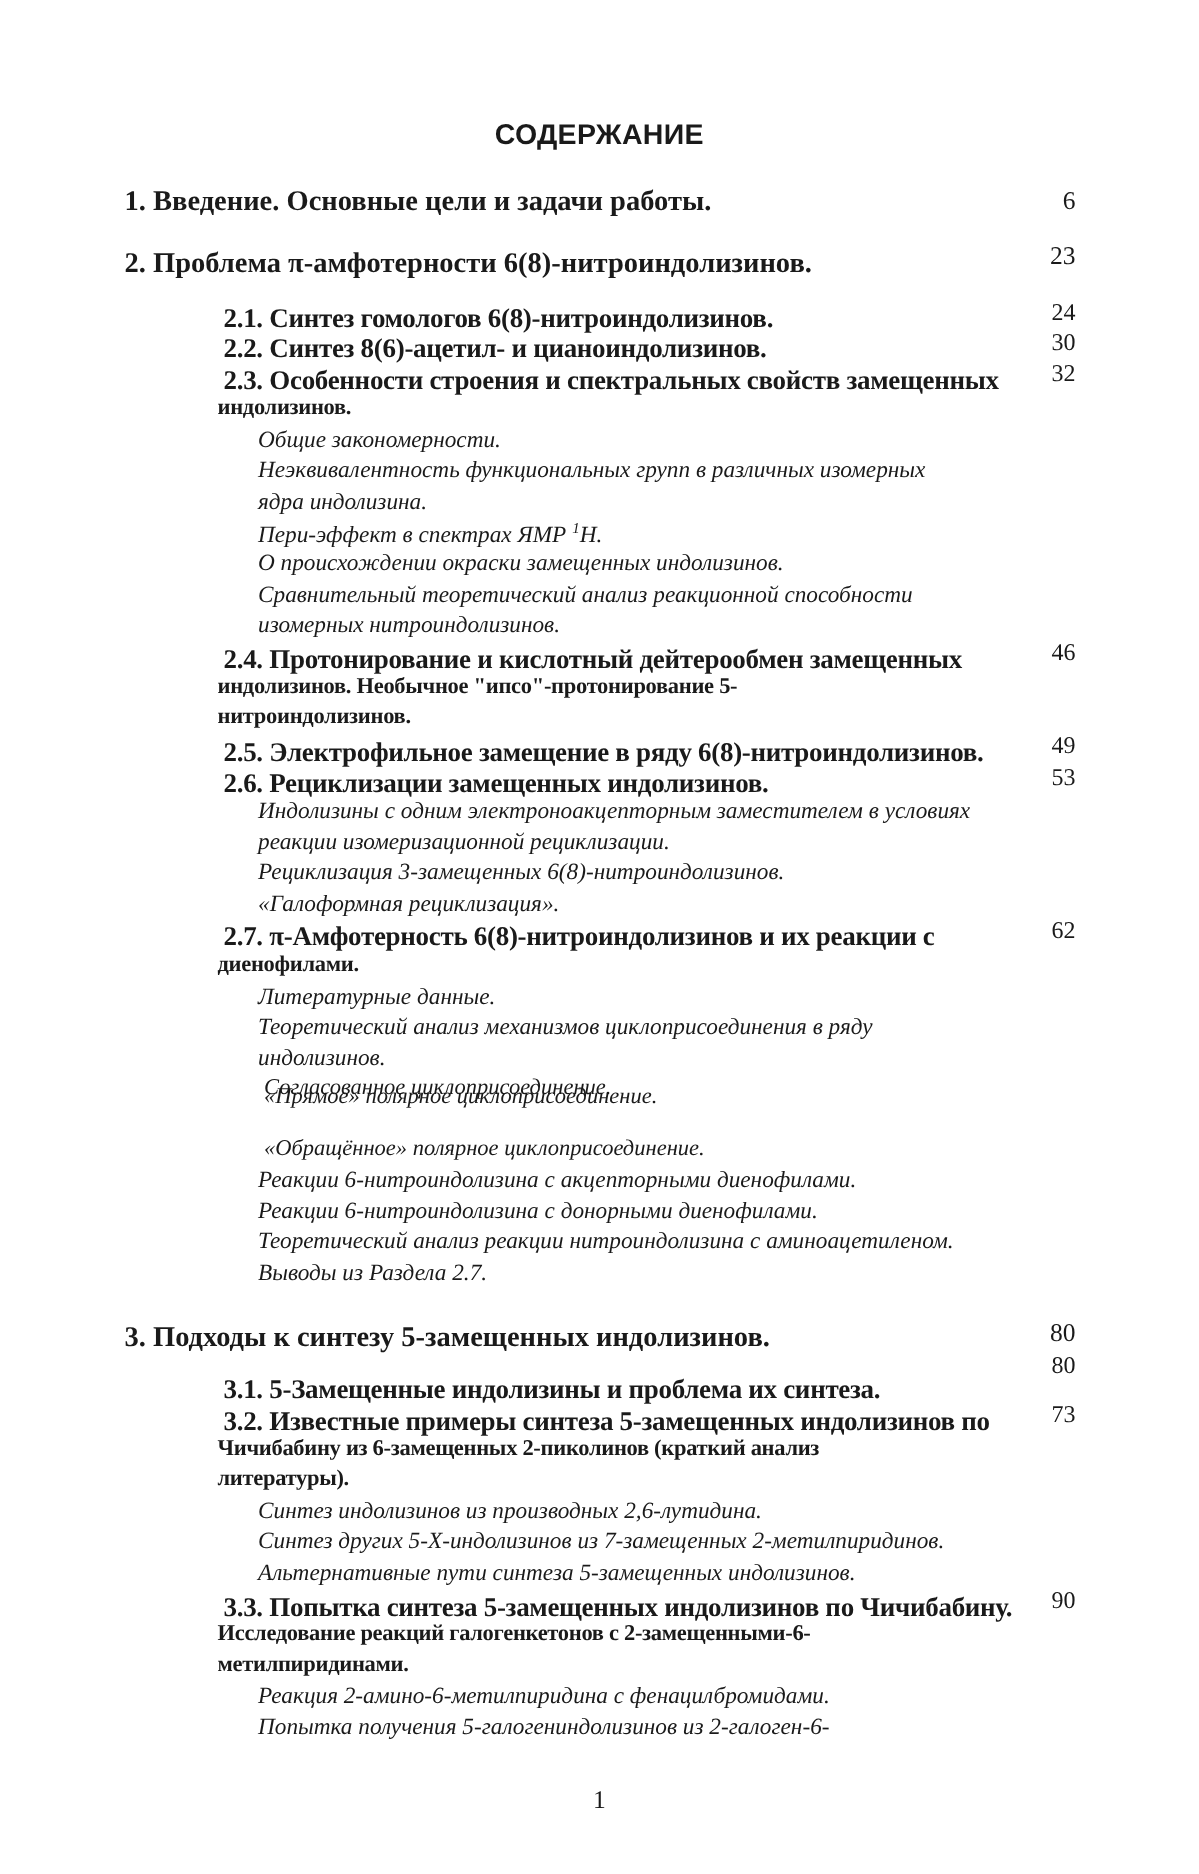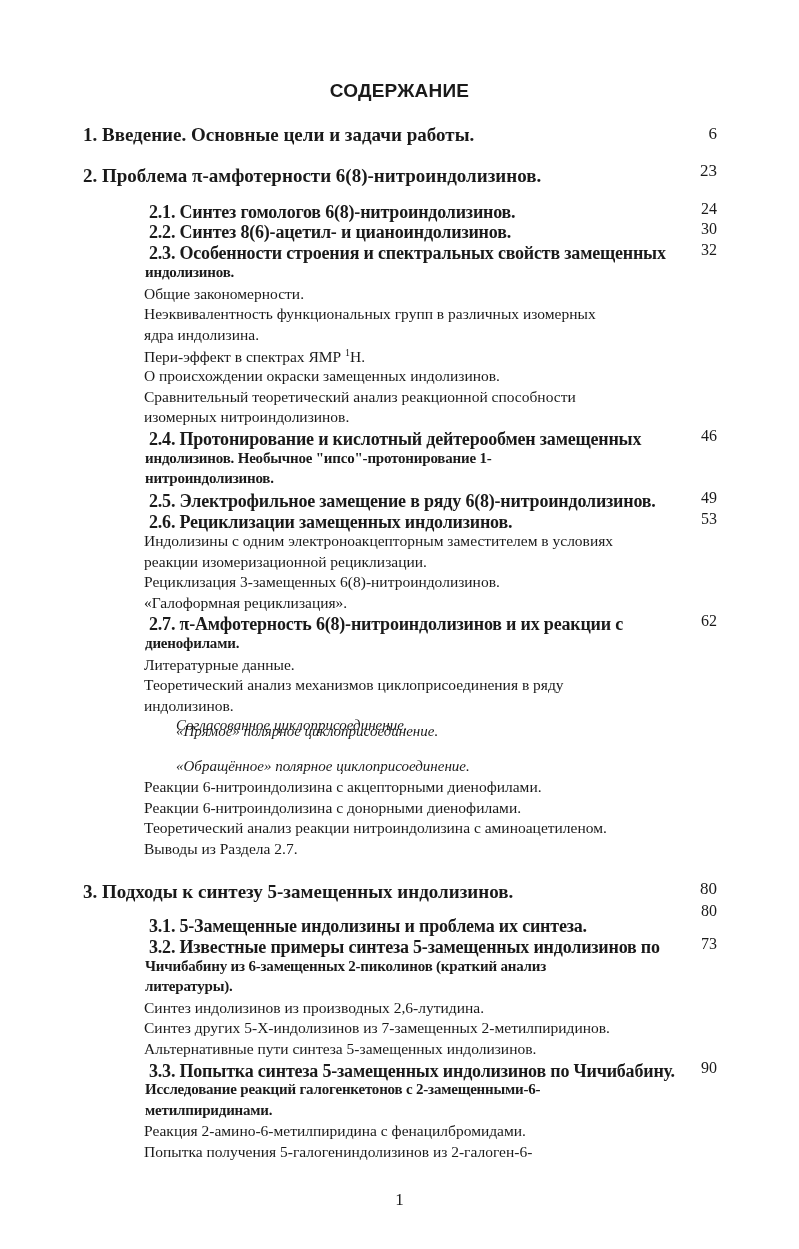--- a/index.html
+++ b/index.html
@@ -4,21 +4,21 @@
 <style>
   html, body { margin: 0; padding: 0; background: #ffffff; }
   body { width: 799px; height: 1249px; position: relative; overflow: hidden;
          font-family: "Liberation Serif", serif; color: #1a1a1a; }
   .title { position: absolute; top: 80px; left: 0; width: 799px; text-align: center;
            font-family: "Liberation Sans", sans-serif; font-weight: bold; font-size: 19px; letter-spacing: 0.2px; }
   .line { position: absolute; white-space: nowrap; text-align: right; }
   .h1 { font-weight: bold; font-size: 19px; left: 83px; }
   .h2 { font-weight: bold; font-size: 18px; left: 115px; letter-spacing: -0.2px; margin-left: 34px; }
   .h2c { font-weight: bold; font-size: 15px; left: 145px; letter-spacing: -0.2px; }
-  .sub { font-size: 15.5px; left: 144px; }
+  .sub { font-size: 15.5px; left: 172px; font-style: italic; }
   .subsub { font-size: 15px; left: 176px; font-style: italic; }
   .pg { position: absolute; right: 82px; font-size: 16px; text-align: right; }
   .pg1 { font-size: 17px; }
   .footer { position: absolute; top: 1190px; left: 0; width: 799px; text-align: center; font-size: 17px; }
   sup { font-size: 10px; }
 </style>
 </head>
 <body>
 
 <div class="title">СОДЕРЖАНИЕ</div>
@@ -41,21 +41,21 @@
 
 <div class="line sub" style="top:285px">Общие закономерности.</div>
 <div class="line sub" style="top:305px">Неэквивалентность функциональных групп в различных изомерных</div>
 <div class="line sub" style="top:326px">ядра индолизина.</div>
 <div class="line sub" style="top:347px"><span>Пери-эффект в спектрах ЯМР </span><sup>1</sup><span>Н.</span></div>
 <div class="line sub" style="top:367px">О происхождении окраски замещенных индолизинов.</div>
 <div class="line sub" style="top:388px">Сравнительный теоретический анализ реакционной способности</div>
 <div class="line sub" style="top:408px">изомерных нитроиндолизинов.</div>
 
 <div class="line h2" style="top:429px">2.4. Протонирование и кислотный дейтерообмен замещенных</div>
-<div class="line h2c" style="top:450px">индолизинов. Необычное "ипсо"-протонирование 1-</div>
+<div class="line h2c" style="top:450px">индолизинов. Необычное "ипсо"-протонирование 5-</div>
 <div class="line h2c" style="top:470px">нитроиндолизинов.</div>
 <div class="pg" style="top:427px">46</div>
 
 <div class="line h2" style="top:491px">2.5. Электрофильное замещение в ряду 6(8)-нитроиндолизинов.</div>
 <div class="pg" style="top:489px">49</div>
 
 <div class="line h2" style="top:512px">2.6. Рециклизации замещенных индолизинов.</div>
 <div class="pg" style="top:510px">53</div>
 
 <div class="line sub" style="top:532px">Индолизины с одним электроноакцепторным заместителем в условиях</div>

